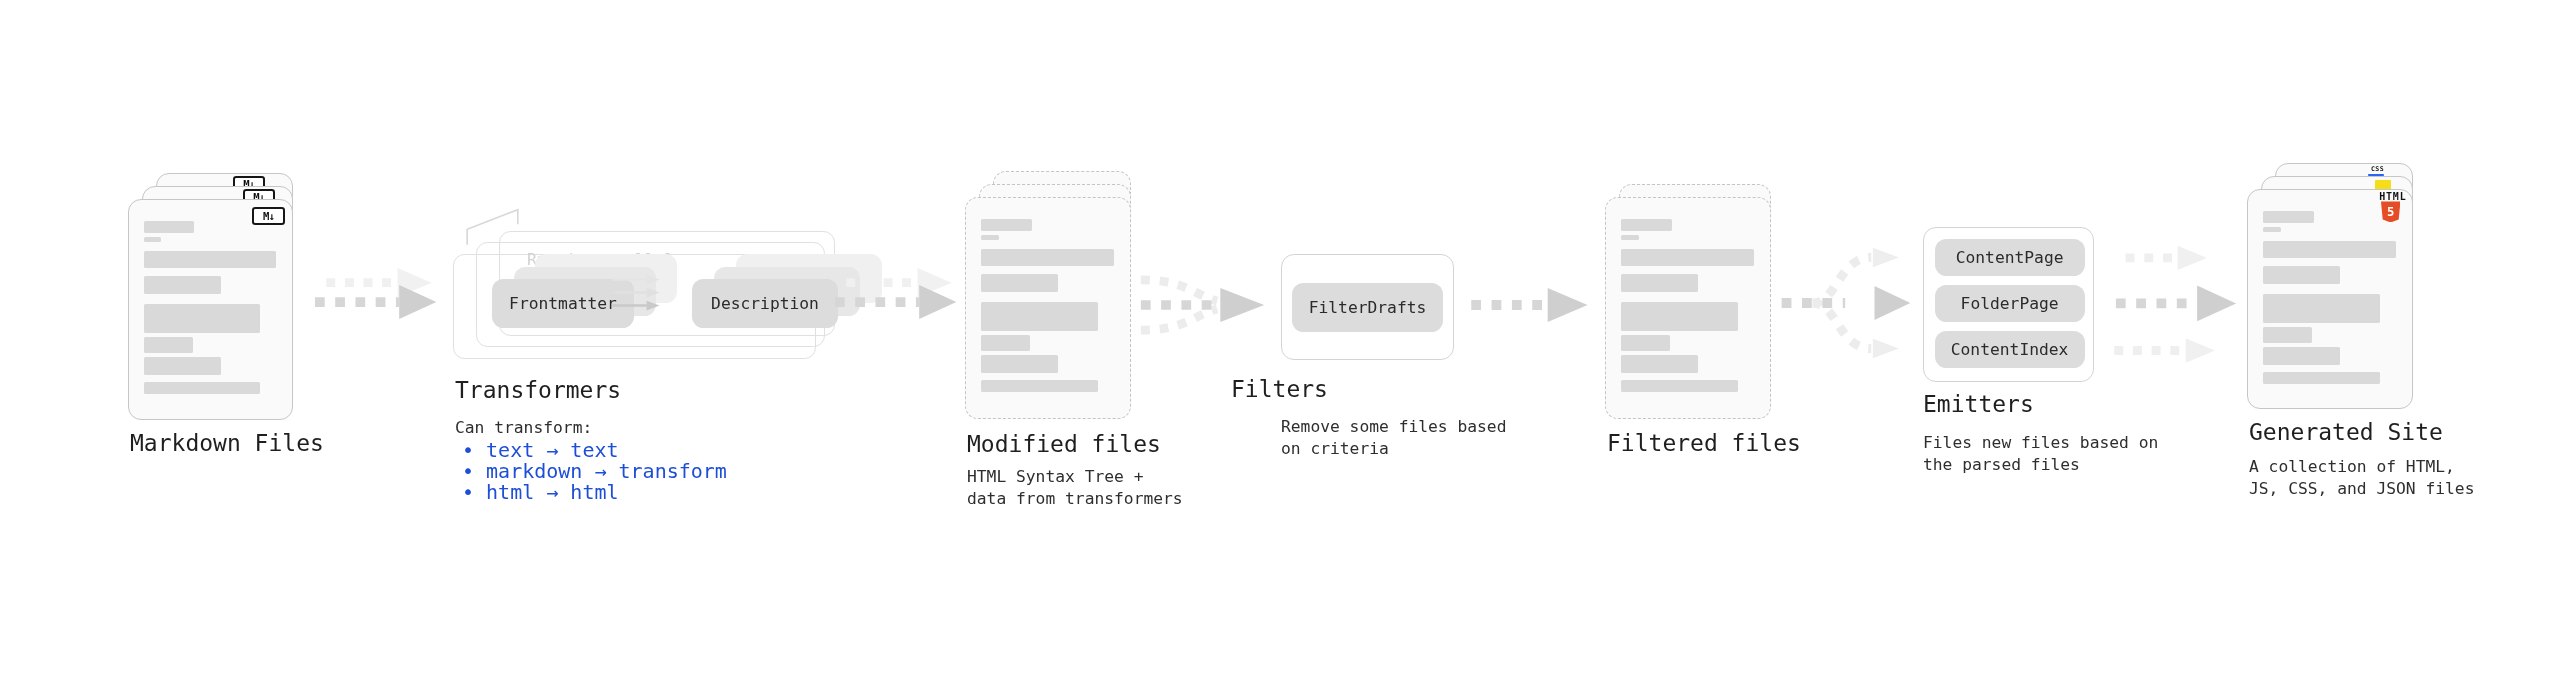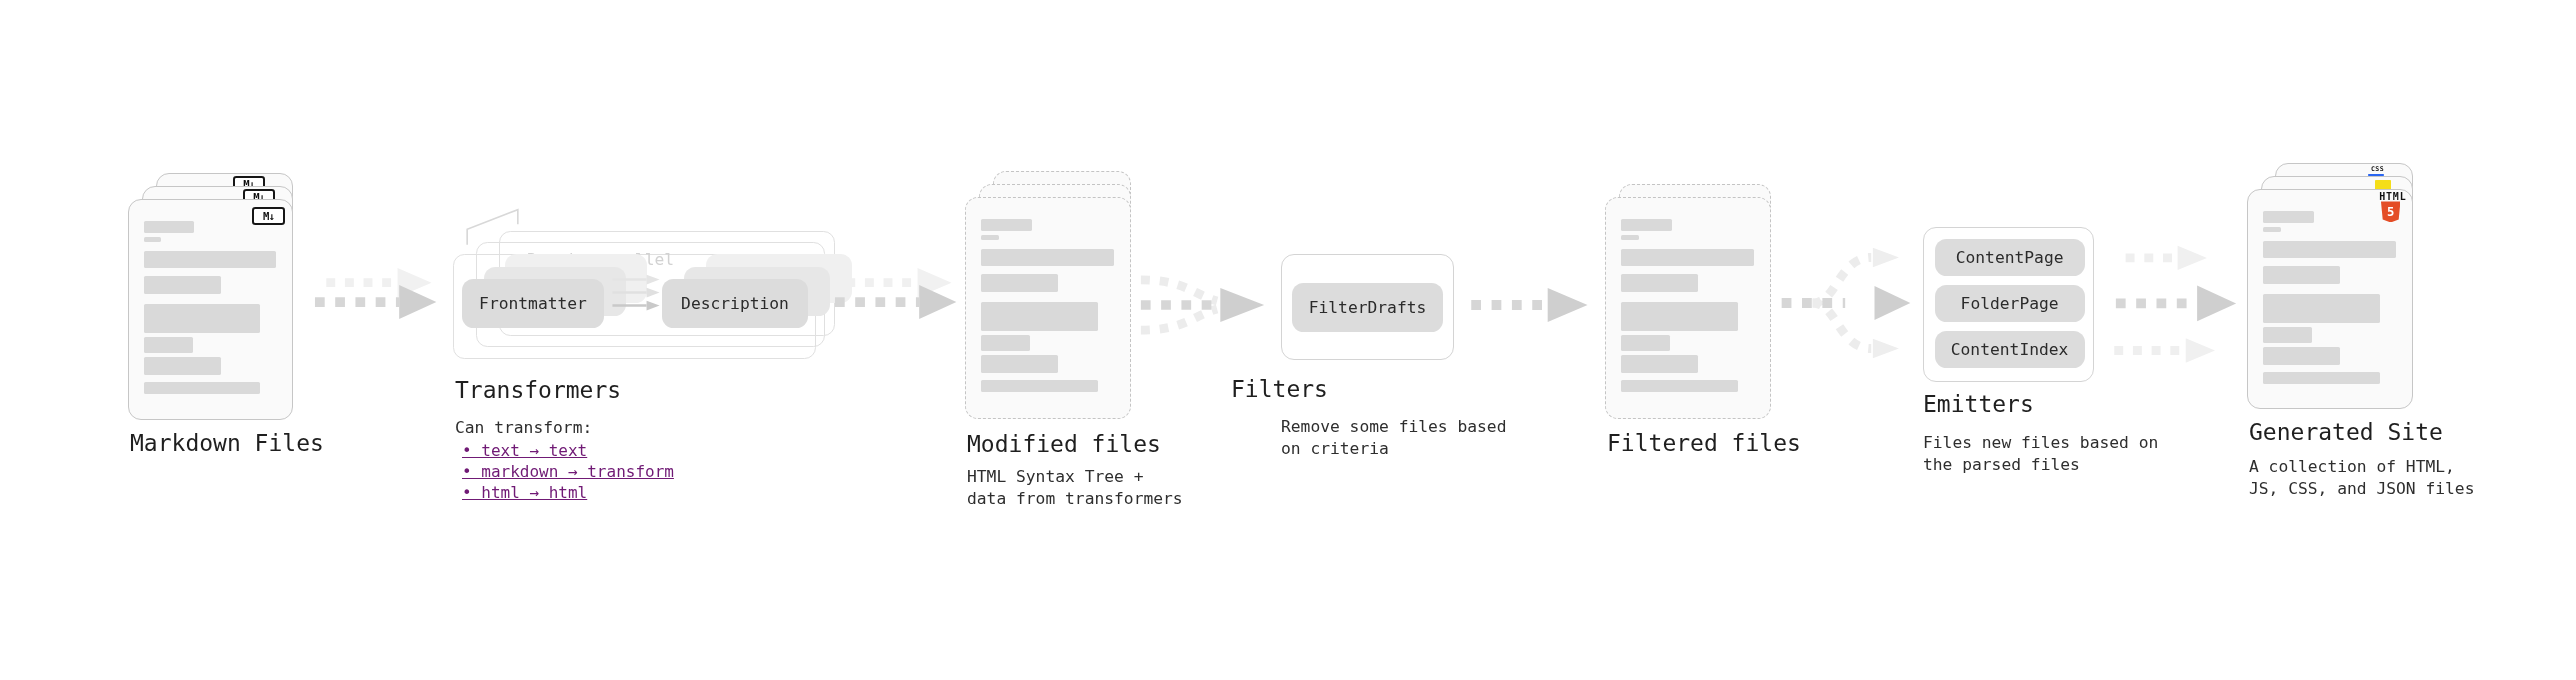--- a/index.html
+++ b/index.html
@@ -25,30 +25,30 @@
   .html5-shield{width:19.5px;height:21px;margin:0.8px auto 0;background:#e44d26;
     clip-path:polygon(0 0,100% 0,91% 86%,50% 100%,9% 86%);
     color:#fff;font-size:12.2px;font-weight:bold;display:flex;align-items:center;justify-content:center;}
   .js-badge{position:absolute;top:3.3px;right:21px;width:16.3px;height:13px;background:#f5de19;border-radius:0.8px;}
   .css-badge{position:absolute;top:2.4px;right:28px;width:16.3px;text-align:right;}
   .css-word{font-size:6.5px;font-weight:bold;line-height:6.5px;color:#111;letter-spacing:0.4px;}
   .css-bar{height:2.4px;margin-top:0.8px;background:#2965f1;border-radius:0.8px;}
   
   .stage-label,.stage-title{position:absolute;font-size:23px;white-space:nowrap;color:#1f1f1f;line-height:24.4px;}
   .stage-desc{position:absolute;font-size:16.3px;line-height:22px;white-space:nowrap;color:#2e2e2e;}
-  .bullet-list{position:absolute;font-size:16px;line-height:21px;white-space:nowrap;color:#701a75;text-decoration:underline;}
+  .bullet-list{position:absolute;font-size:20px;line-height:21px;white-space:nowrap;color:#1d4ed8;}
   .note-text{position:absolute;font-size:16.3px;color:#d2d2d2;white-space:nowrap;line-height:16.3px;}
   
   .outline-box{position:absolute;border:1.6px solid #e0e0e0;border-radius:11.4px;box-sizing:border-box;background:transparent;}
   .panel{position:absolute;background:#ffffff;border:1.6px solid #d4d4d4;border-radius:13px;box-sizing:border-box;}
   .panel.center{display:flex;align-items:center;justify-content:center;}
   .panel.stack{display:flex;flex-direction:column;gap:9px;padding:11.4px 10.6px;}
   .pill{background:#dcdcdc;border-radius:11.4px;display:flex;align-items:center;justify-content:center;
     font-size:16.3px;color:#2b2b2b;white-space:nowrap;box-sizing:border-box;}
-  .pill.abs{position:absolute;}
+  .pill.abs{position:absolute;margin-left:30px;}
   .pill.g1{background:#e7e7e7;}
   .pill.g2{background:#f0f0f0;}
   .pill.wide{width:151px;height:49px;}
   .pill.row{width:150px;height:37px;}
   svg{position:absolute;overflow:visible;}
 </style>
 </head>
 <body>
 
 <div class="canvas">

